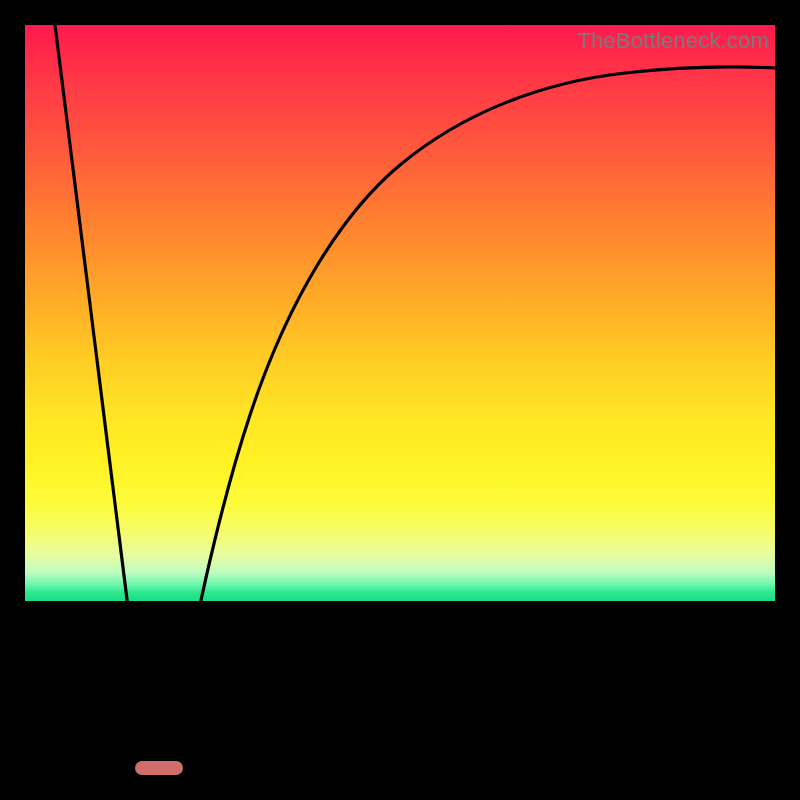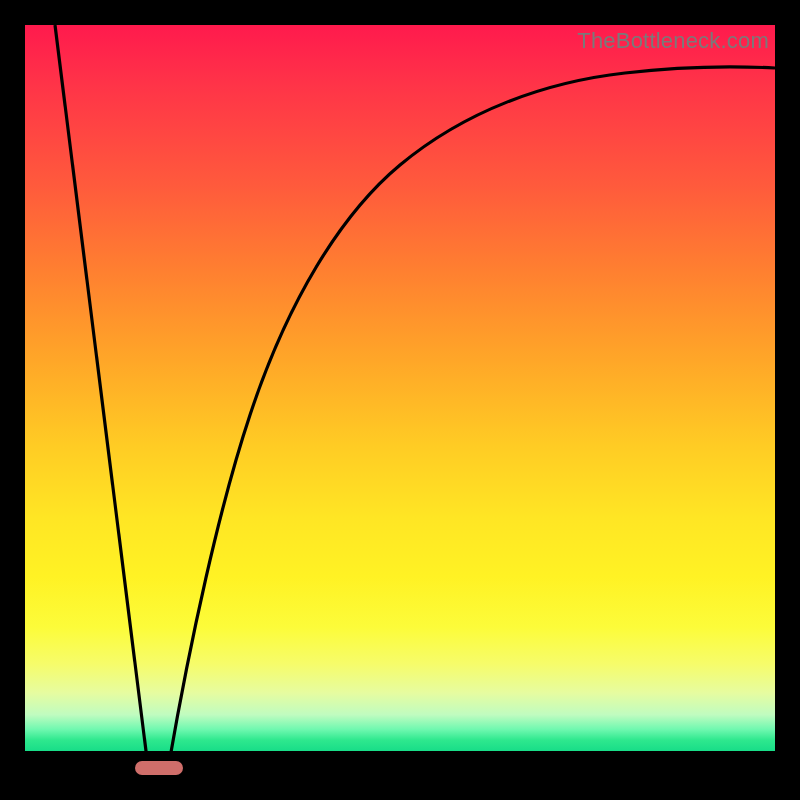--- a/index.html
+++ b/index.html
@@ -15,21 +15,21 @@
     position: relative;
     width: 800px;
     height: 800px;
     background: #000;
   }
   .plot {
     position: absolute;
     left: 25px;
     top: 25px;
     width: 750px;
-    height: 726px;
+    height: 576px;
     
     background: linear-gradient(to bottom,
       #ff1a4d 0%,
       #ff3348 8%,
       #ff5a3c 22%,
       #ff8030 34%,
       #ffa628 46%,
       #ffcc24 58%,
       #ffe624 68%,
       #fff224 76%,

